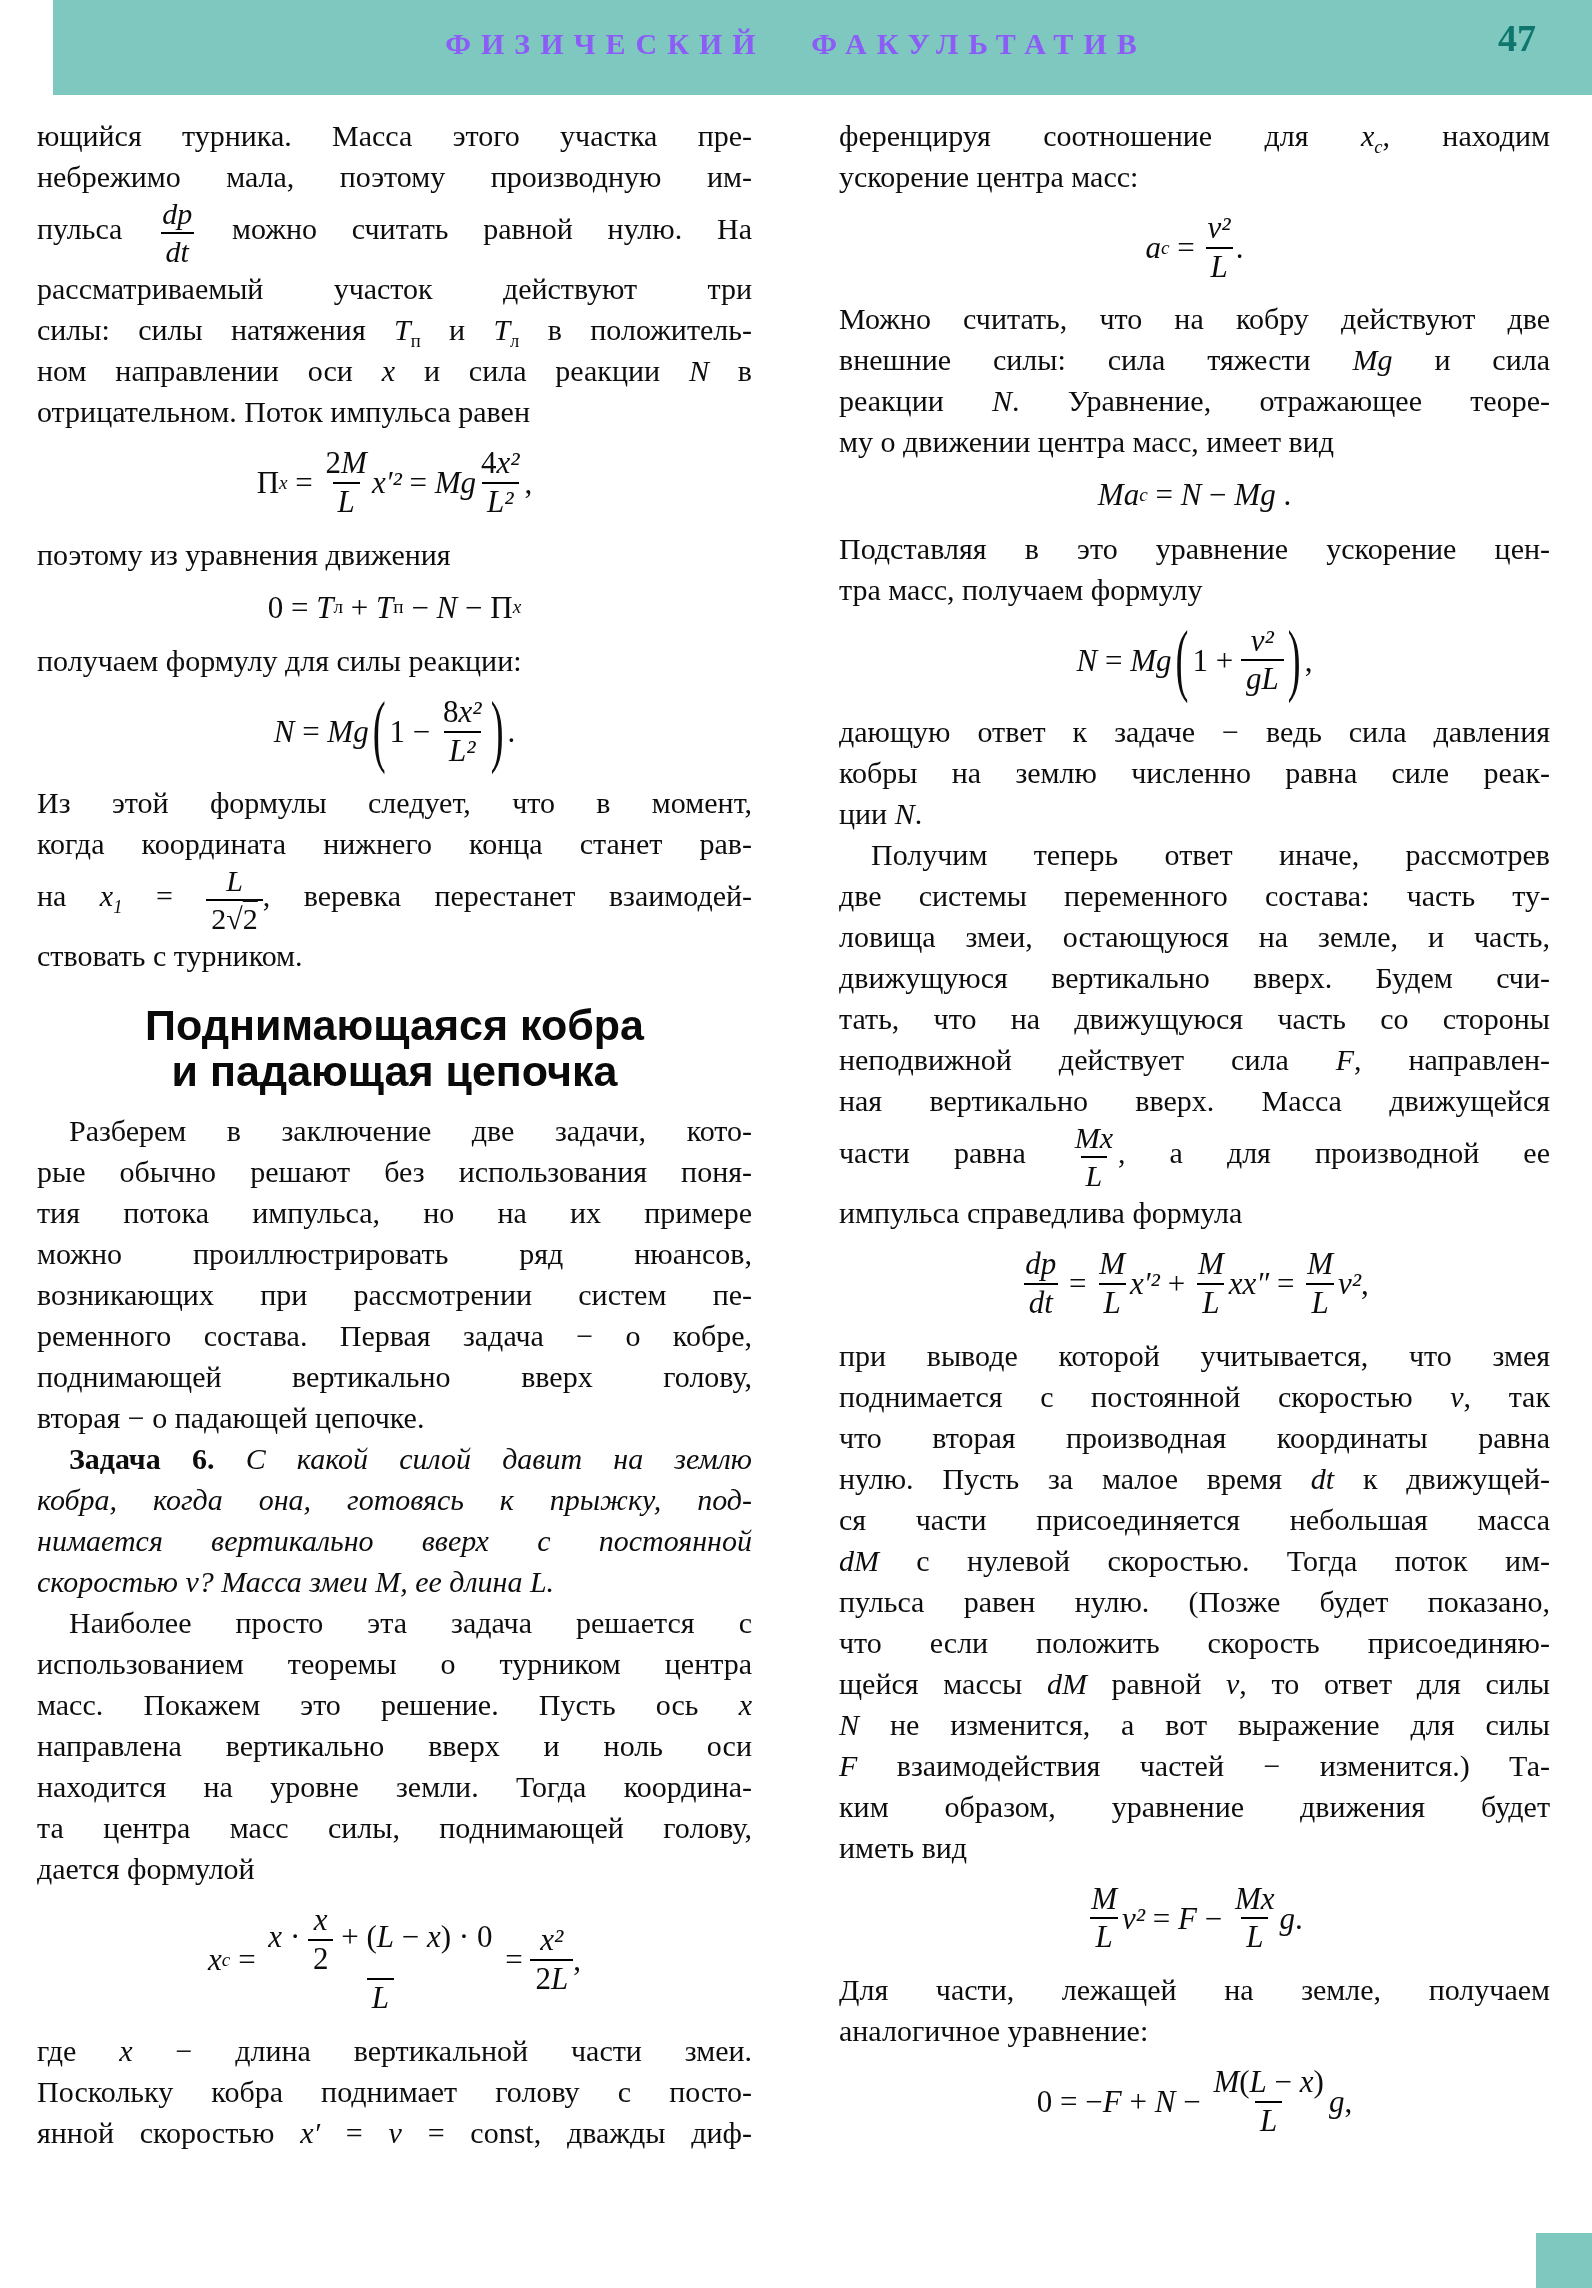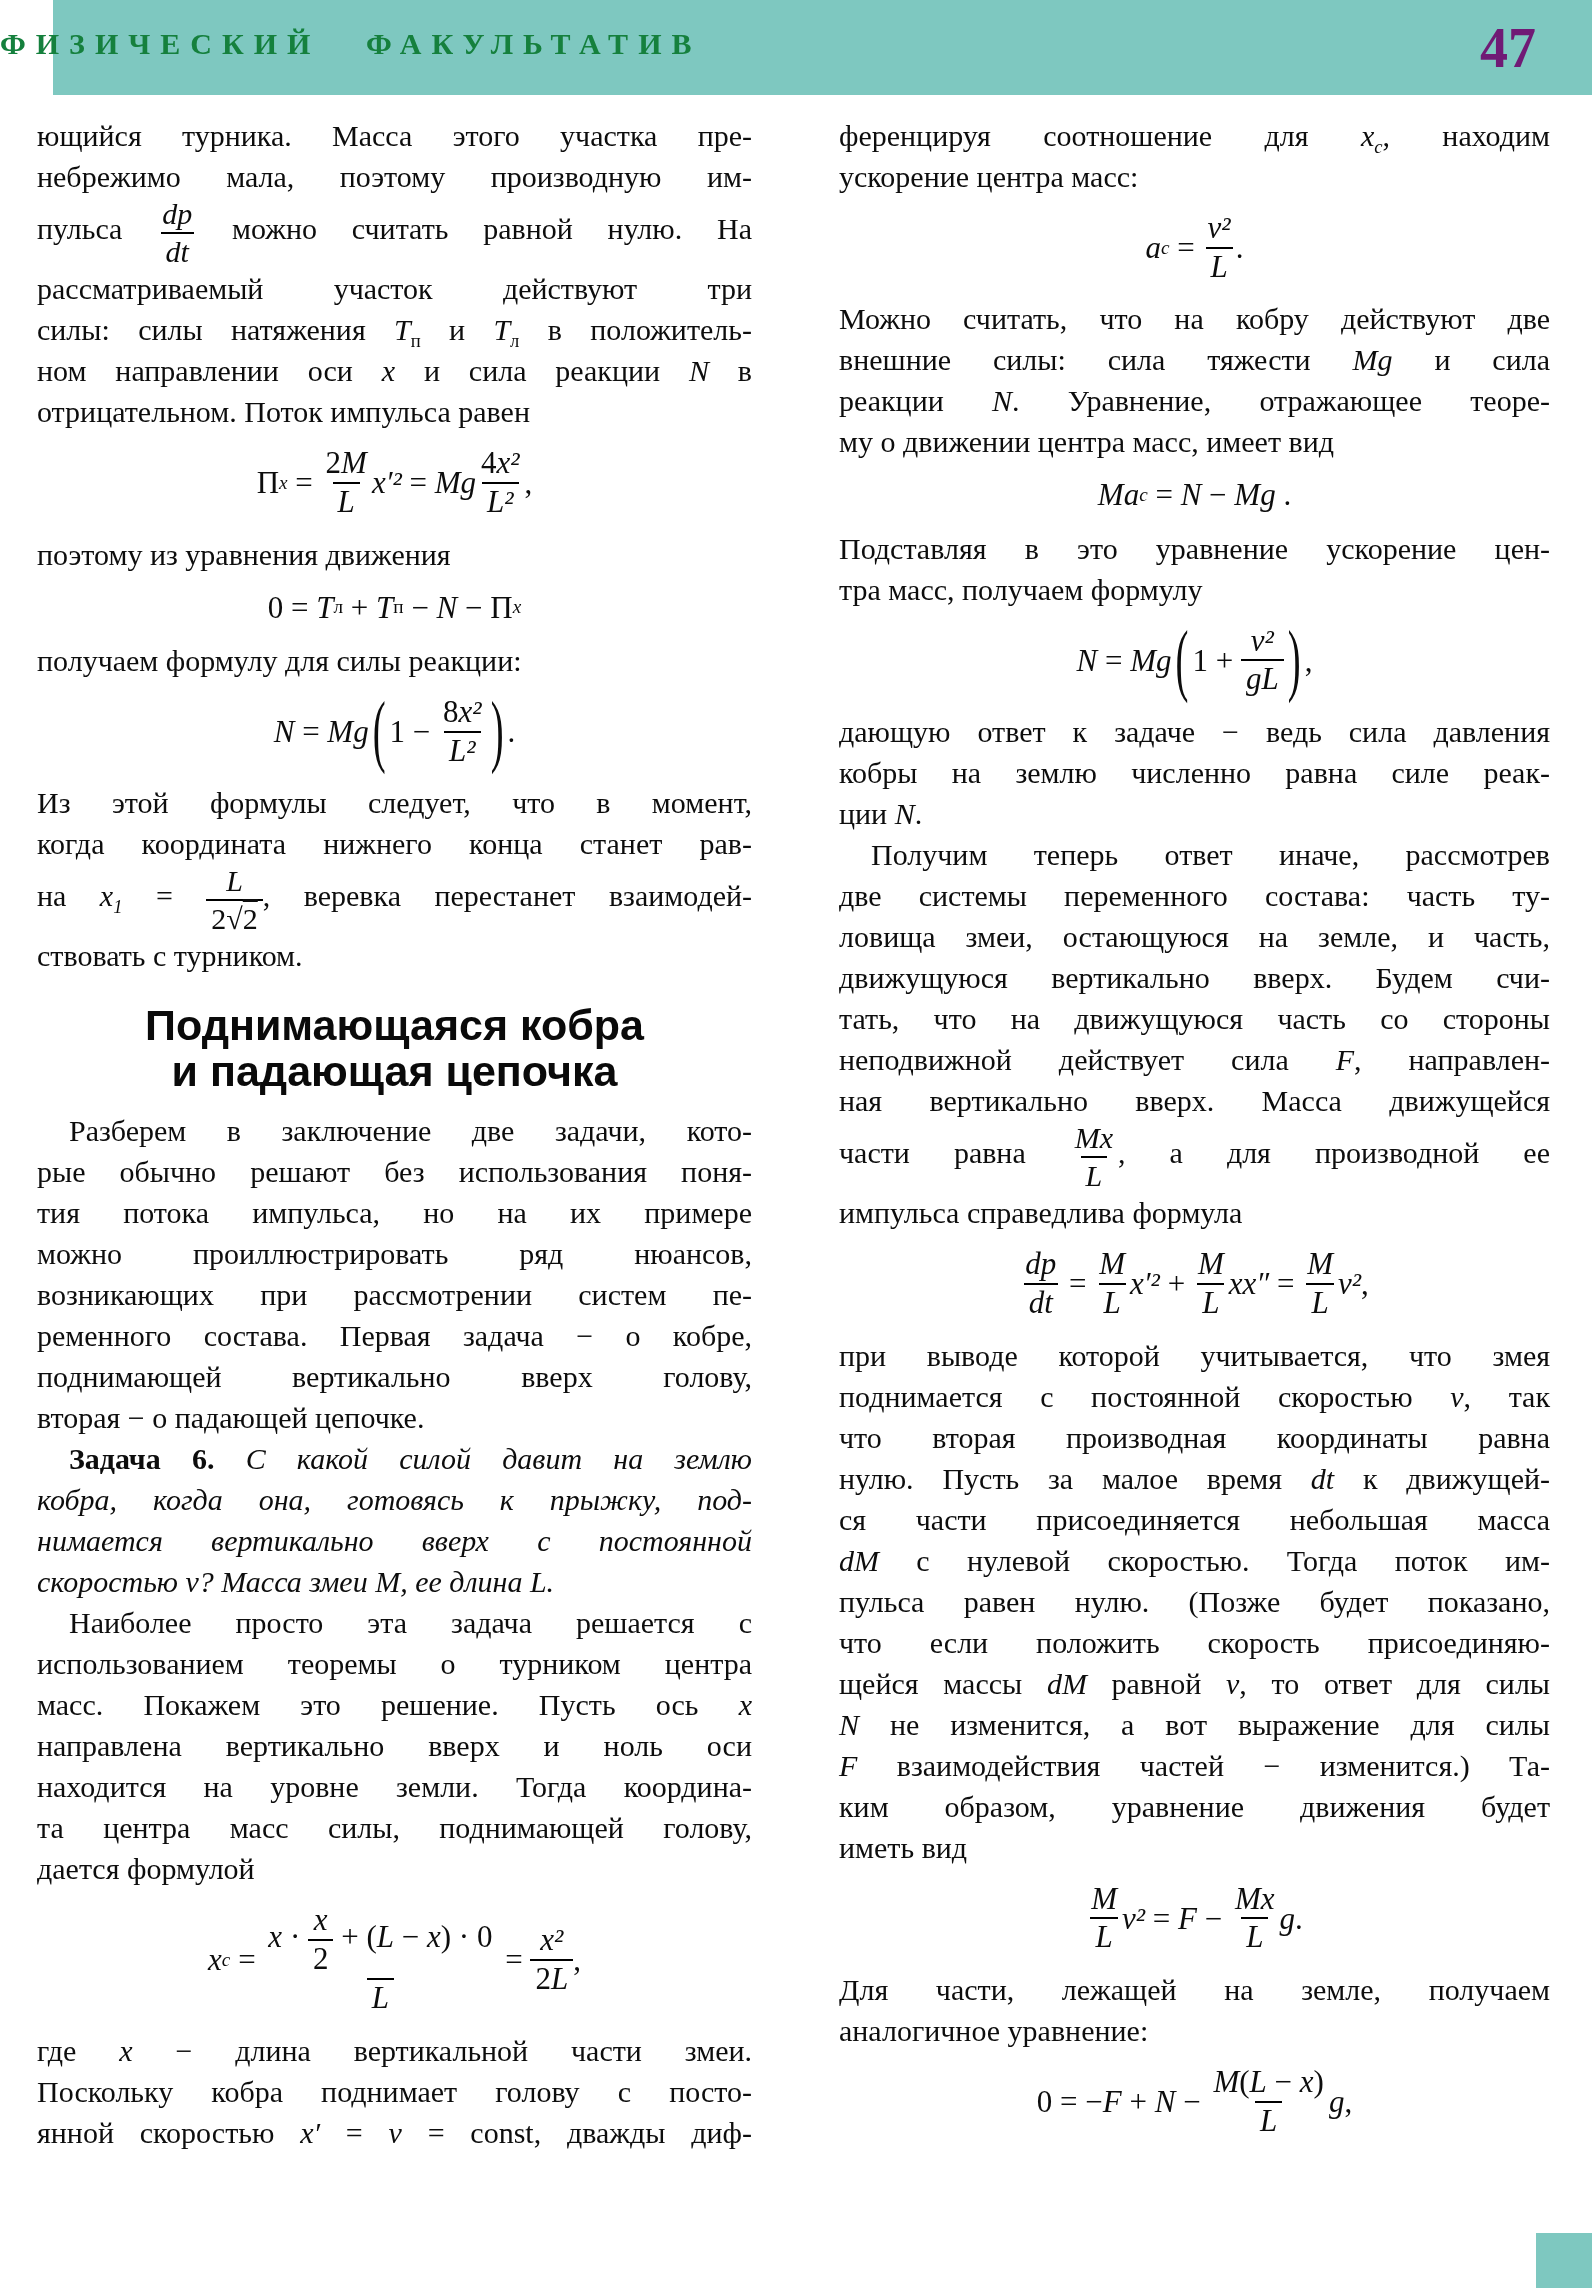--- a/index.html
+++ b/index.html
@@ -1,22 +1,22 @@
 <!DOCTYPE html>
 <html><head>
 <meta charset="utf-8">
 <style>
   html,body{margin:0;padding:0;background:#fff;}
   .page{position:relative;width:1592px;height:2289px;background:#ffffff;overflow:hidden;
         font-family:"Liberation Serif",serif;color:#0d0d0d;}
   
   .band{position:absolute;left:53px;right:0;top:0;height:95px;}
-  .title{position:absolute;left:0;right:0;top:27px;text-align:left;
-         font-size:30px;font-weight:700;letter-spacing:10px;word-spacing:28px;color:#15803d;}
-  .pagenum{position:absolute;right:56px;top:16px;font-size:56px;font-weight:700;color:#701a75;}
+  .title{position:absolute;left:0;right:0;top:27px;text-align:center;
+         font-size:30px;font-weight:700;letter-spacing:10px;word-spacing:28px;color:#8b5cf6;}
+  .pagenum{position:absolute;right:56px;top:16px;font-size:38px;font-weight:700;color:#0f766e;}
   
   .corner{position:absolute;right:0;bottom:0;width:56px;height:56px;}
   
   .col{position:absolute;top:115px;font-size:30px;line-height:41px;}
   #colL{left:37px;width:715px;}
   #colR{left:839px;width:711px;}
   .ln{text-align:justify;text-align-last:justify;}
   .ln.nj{text-align-last:auto;}
   .ln.ind{text-indent:32px;}
   i{font-style:italic;}

